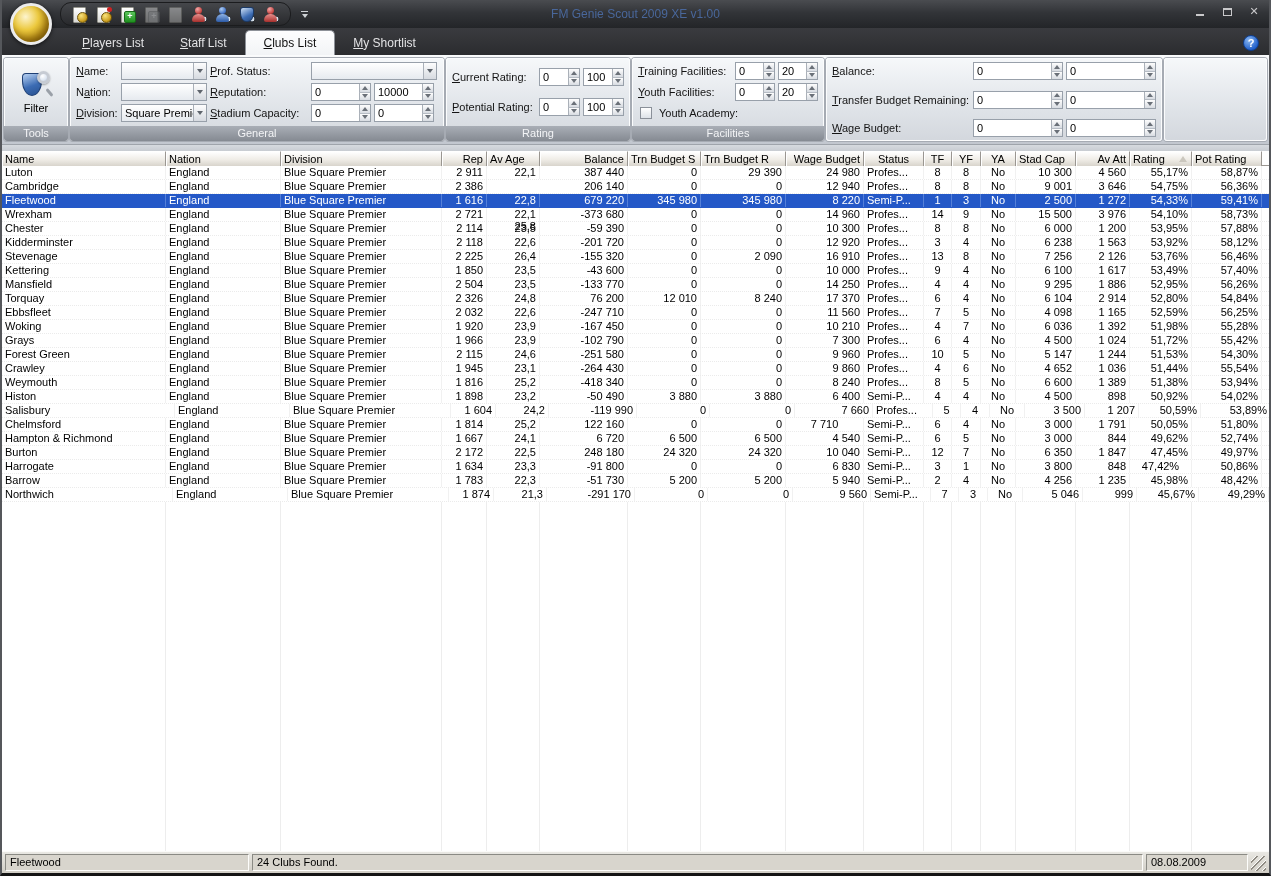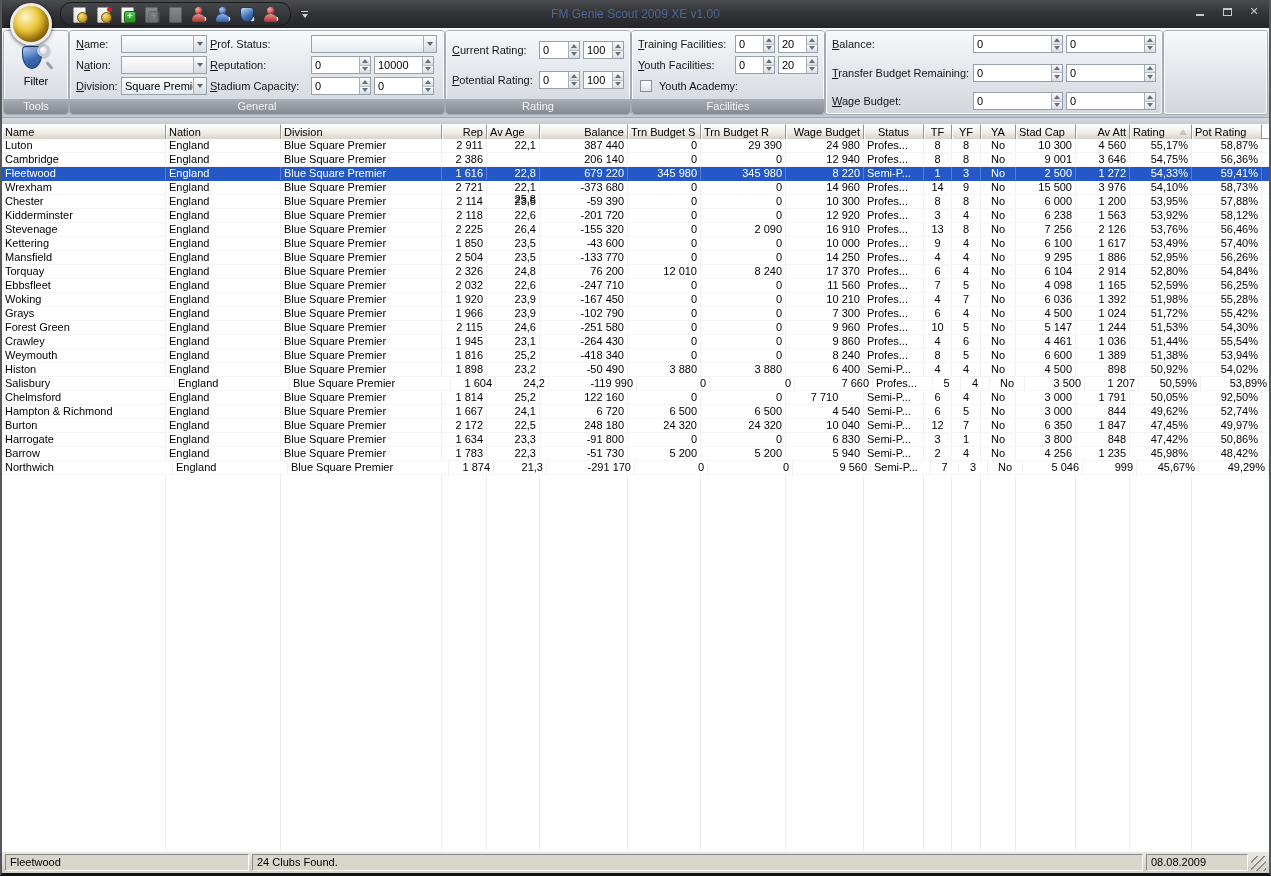--- a/index.html
+++ b/index.html
@@ -174,20 +174,27 @@
       <span class="wc min">
           <i></i>
         </span>
       <span class="wc max">
           <i></i>
         </span>
       <span class="wc close">✕</span>
     </div>
   </div>
 
+  <div class="tabrow">
+    <div class="tab"><u>P</u>layers List</div>
+    <div class="tab"><u>S</u>taff List</div>
+    <div class="tab active"><u>C</u>lubs List</div>
+    <div class="tab"><u>M</u>y Shortlist</div>
+    <div class="help-btn">?</div>
+  </div>
 
   <div class="ribbon">
 
     <div class="group" style="width:64px">
       <div class="tools-body">
         <div class="filter-icon">
           <span class="shield"></span>
             <span class="lens"></span>
             <span class="handle"></span>
         </div>
@@ -812,21 +819,21 @@
           <div class="td a-r" style="width: 45px;">1 945</div>
           <div class="td a-r" style="width: 53px;">23,1</div>
           <div class="td a-r" style="width: 88px;">-264 430</div>
           <div class="td a-r" style="width: 73px;">0</div>
           <div class="td a-r" style="width: 85px;">0</div>
           <div class="td a-r" style="width: 78px;">9 860</div>
           <div class="td a-l" style="width: 60px;">Profes...</div>
           <div class="td a-c" style="width: 28px;">4</div>
           <div class="td a-c" style="width: 29px;">6</div>
           <div class="td a-c" style="width: 35px;">No</div>
-          <div class="td a-r" style="width: 60px;">4 461</div>
+          <div class="td a-r" style="width: 60px;">4 652</div>
           <div class="td a-r" style="width: 54px;">1 036</div>
           <div class="td a-r" style="width: 62px;">51,44%</div>
           <div class="td a-r" style="width: 70px;">55,54%</div>
         </div>
         <div class="tr">
           <div class="td a-l" style="width: 164px;">Weymouth</div>
           <div class="td a-l" style="width: 115px;">England</div>
           <div class="td a-l" style="width: 161px;">Blue Square Premier</div>
           <div class="td a-r" style="width: 45px;">1 816</div>
           <div class="td a-r" style="width: 53px;">25,2</div>
@@ -891,21 +898,21 @@
           <div class="td a-r" style="width: 73px;">0</div>
           <div class="td a-r" style="width: 85px;">0</div>
           <div class="td a-r" style="width: 78px; text-align: center;">7 710</div>
           <div class="td a-l" style="width: 60px;">Semi-P...</div>
           <div class="td a-c" style="width: 28px;">6</div>
           <div class="td a-c" style="width: 29px;">4</div>
           <div class="td a-c" style="width: 35px;">No</div>
           <div class="td a-r" style="width: 60px;">3 000</div>
           <div class="td a-r" style="width: 54px;">1 791</div>
           <div class="td a-r" style="width: 62px;">50,05%</div>
-          <div class="td a-r" style="width: 70px;">92,50%</div>
+          <div class="td a-r" style="width: 70px;">51,80%</div>
         </div>
         <div class="tr">
           <div class="td a-l" style="width: 164px;">Hampton &amp; Richmond</div>
           <div class="td a-l" style="width: 115px;">England</div>
           <div class="td a-l" style="width: 161px;">Blue Square Premier</div>
           <div class="td a-r" style="width: 45px;">1 667</div>
           <div class="td a-r" style="width: 53px;">24,1</div>
           <div class="td a-r" style="width: 88px;">6 720</div>
           <div class="td a-r" style="width: 73px;">6 500</div>
           <div class="td a-r" style="width: 85px;">6 500</div>
@@ -947,21 +954,21 @@
           <div class="td a-r" style="width: 88px;">-91 800</div>
           <div class="td a-r" style="width: 73px;">0</div>
           <div class="td a-r" style="width: 85px;">0</div>
           <div class="td a-r" style="width: 78px;">6 830</div>
           <div class="td a-l" style="width: 60px;">Semi-P...</div>
           <div class="td a-c" style="width: 28px;">3</div>
           <div class="td a-c" style="width: 29px;">1</div>
           <div class="td a-c" style="width: 35px;">No</div>
           <div class="td a-r" style="width: 60px;">3 800</div>
           <div class="td a-r" style="width: 54px;">848</div>
-          <div class="td a-r" style="width: 62px;">47,42%</div>
+          <div class="td a-r" style="width: 62px; text-align: center;">47,42%</div>
           <div class="td a-r" style="width: 70px;">50,86%</div>
         </div>
         <div class="tr">
           <div class="td a-l" style="width: 164px;">Barrow</div>
           <div class="td a-l" style="width: 115px;">England</div>
           <div class="td a-l" style="width: 161px;">Blue Square Premier</div>
           <div class="td a-r" style="width: 45px;">1 783</div>
           <div class="td a-r" style="width: 53px;">22,3</div>
           <div class="td a-r" style="width: 88px;">-51 730</div>
           <div class="td a-r" style="width: 73px;">5 200</div>

